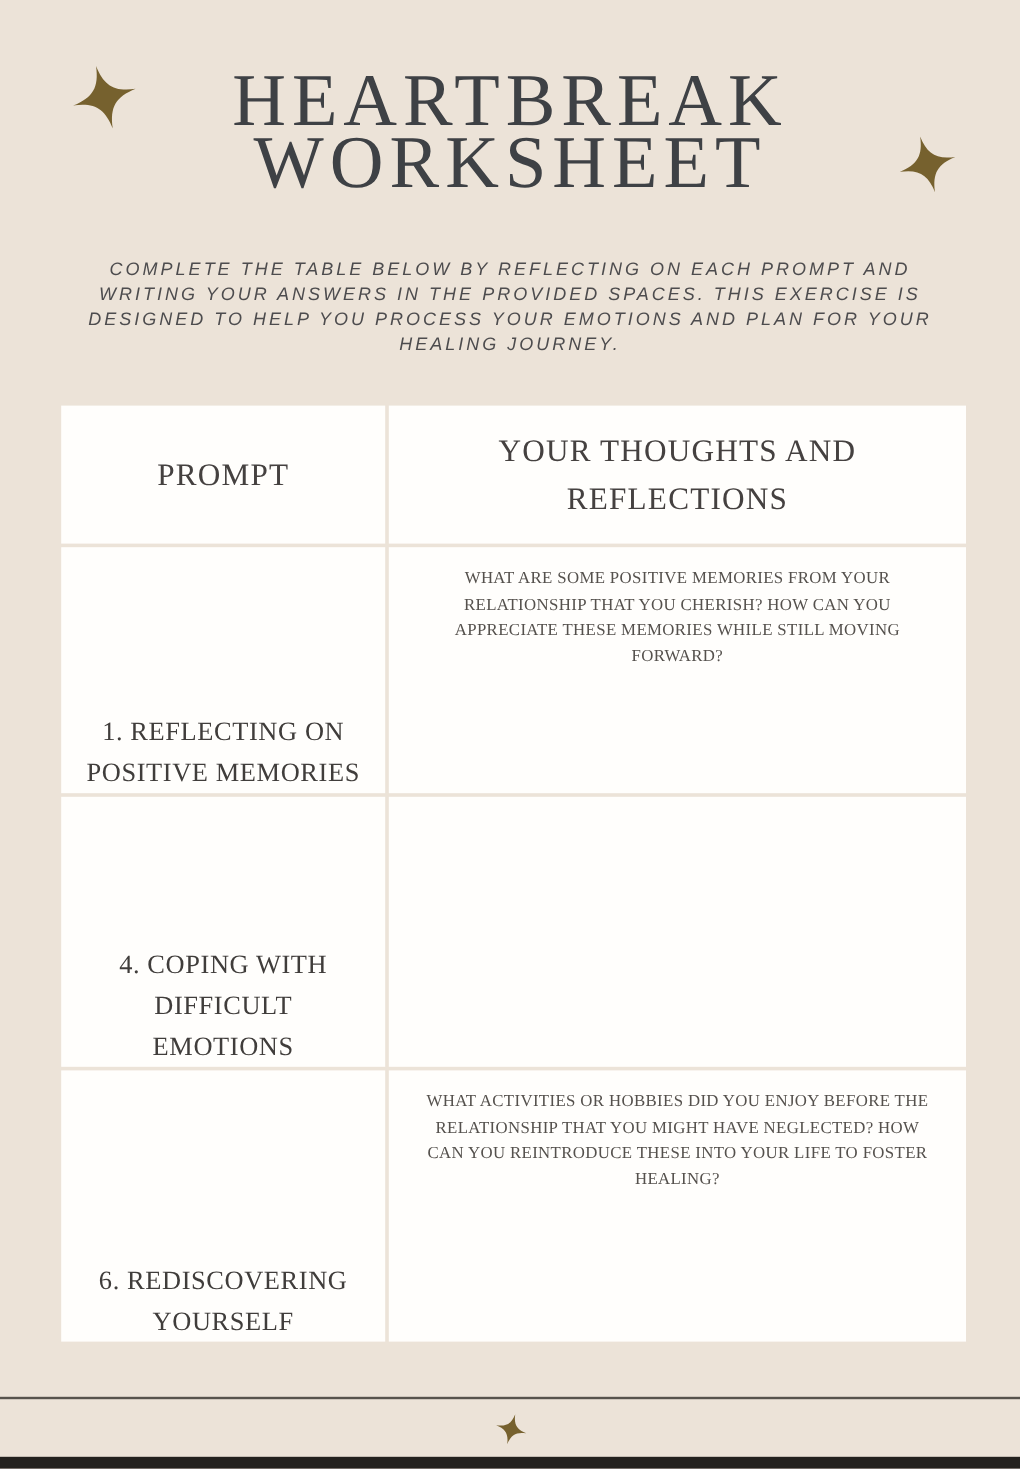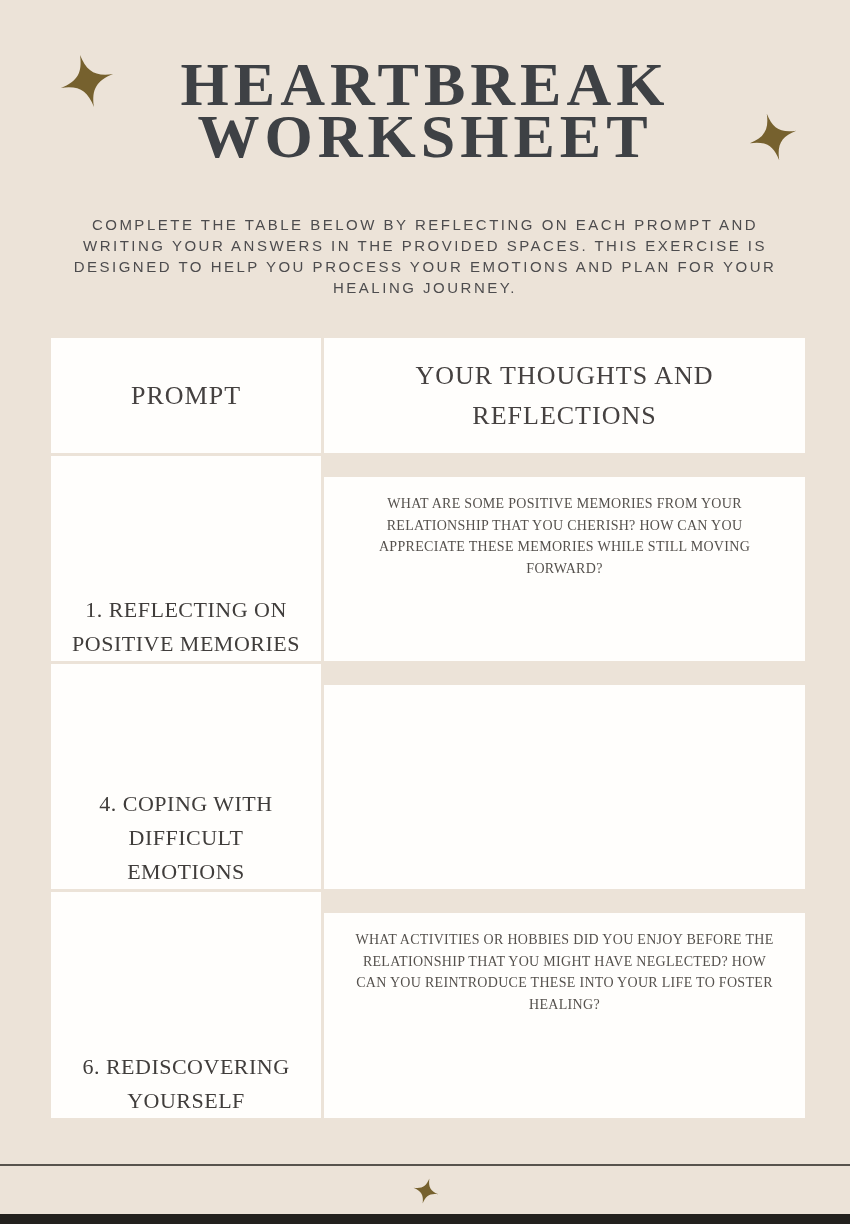--- a/index.html
+++ b/index.html
@@ -24,38 +24,39 @@
   .sparkle-footer{ left: 413px; top: 1178px; width: 26px; height: 26px; transform: rotate(15deg); }
 
   .title-block {
     position: absolute;
     top: 58px;
     left: 0;
     width: 100%;
     text-align: center;
     color: #3e4145;
     font-family: "Liberation Serif", serif;
-    font-weight: 700;
+    font-weight: 400;
     font-size: 62px;
     line-height: 52px;
     letter-spacing: 5px;
   }
 
   .instructions {
     position: absolute;
     top: 214px;
     left: 65px;
     width: 720px;
     margin: 0;
     text-align: center;
     font-family: "Liberation Sans", sans-serif;
     font-size: 15px;
     line-height: 21px;
     letter-spacing: 2.5px;
     color: #4d4c4e;
+    font-style: italic;
   }
 
   .worksheet-table {
     position: absolute;
     top: 338px;
     left: 51px;
     width: 820px;
     display: grid;
     grid-template-columns: 270px 481px;
     grid-template-rows: 115px 205px 225px 226px;
@@ -89,21 +90,20 @@
   }
   .question-cell {
     padding: 16px 22px 0 22px;
     text-align: center;
     font-size: 14px;
     line-height: 21.5px;
     letter-spacing: 0.3px;
     color: #55514d;
     display: flex;
     flex-direction: column;
-    margin-top: 21px;
   }
   .answer-space {
     flex: 1;
   }
 
   .footer-rule {
     position: absolute;
     top: 1164px;
     left: 0;
     width: 850px;

